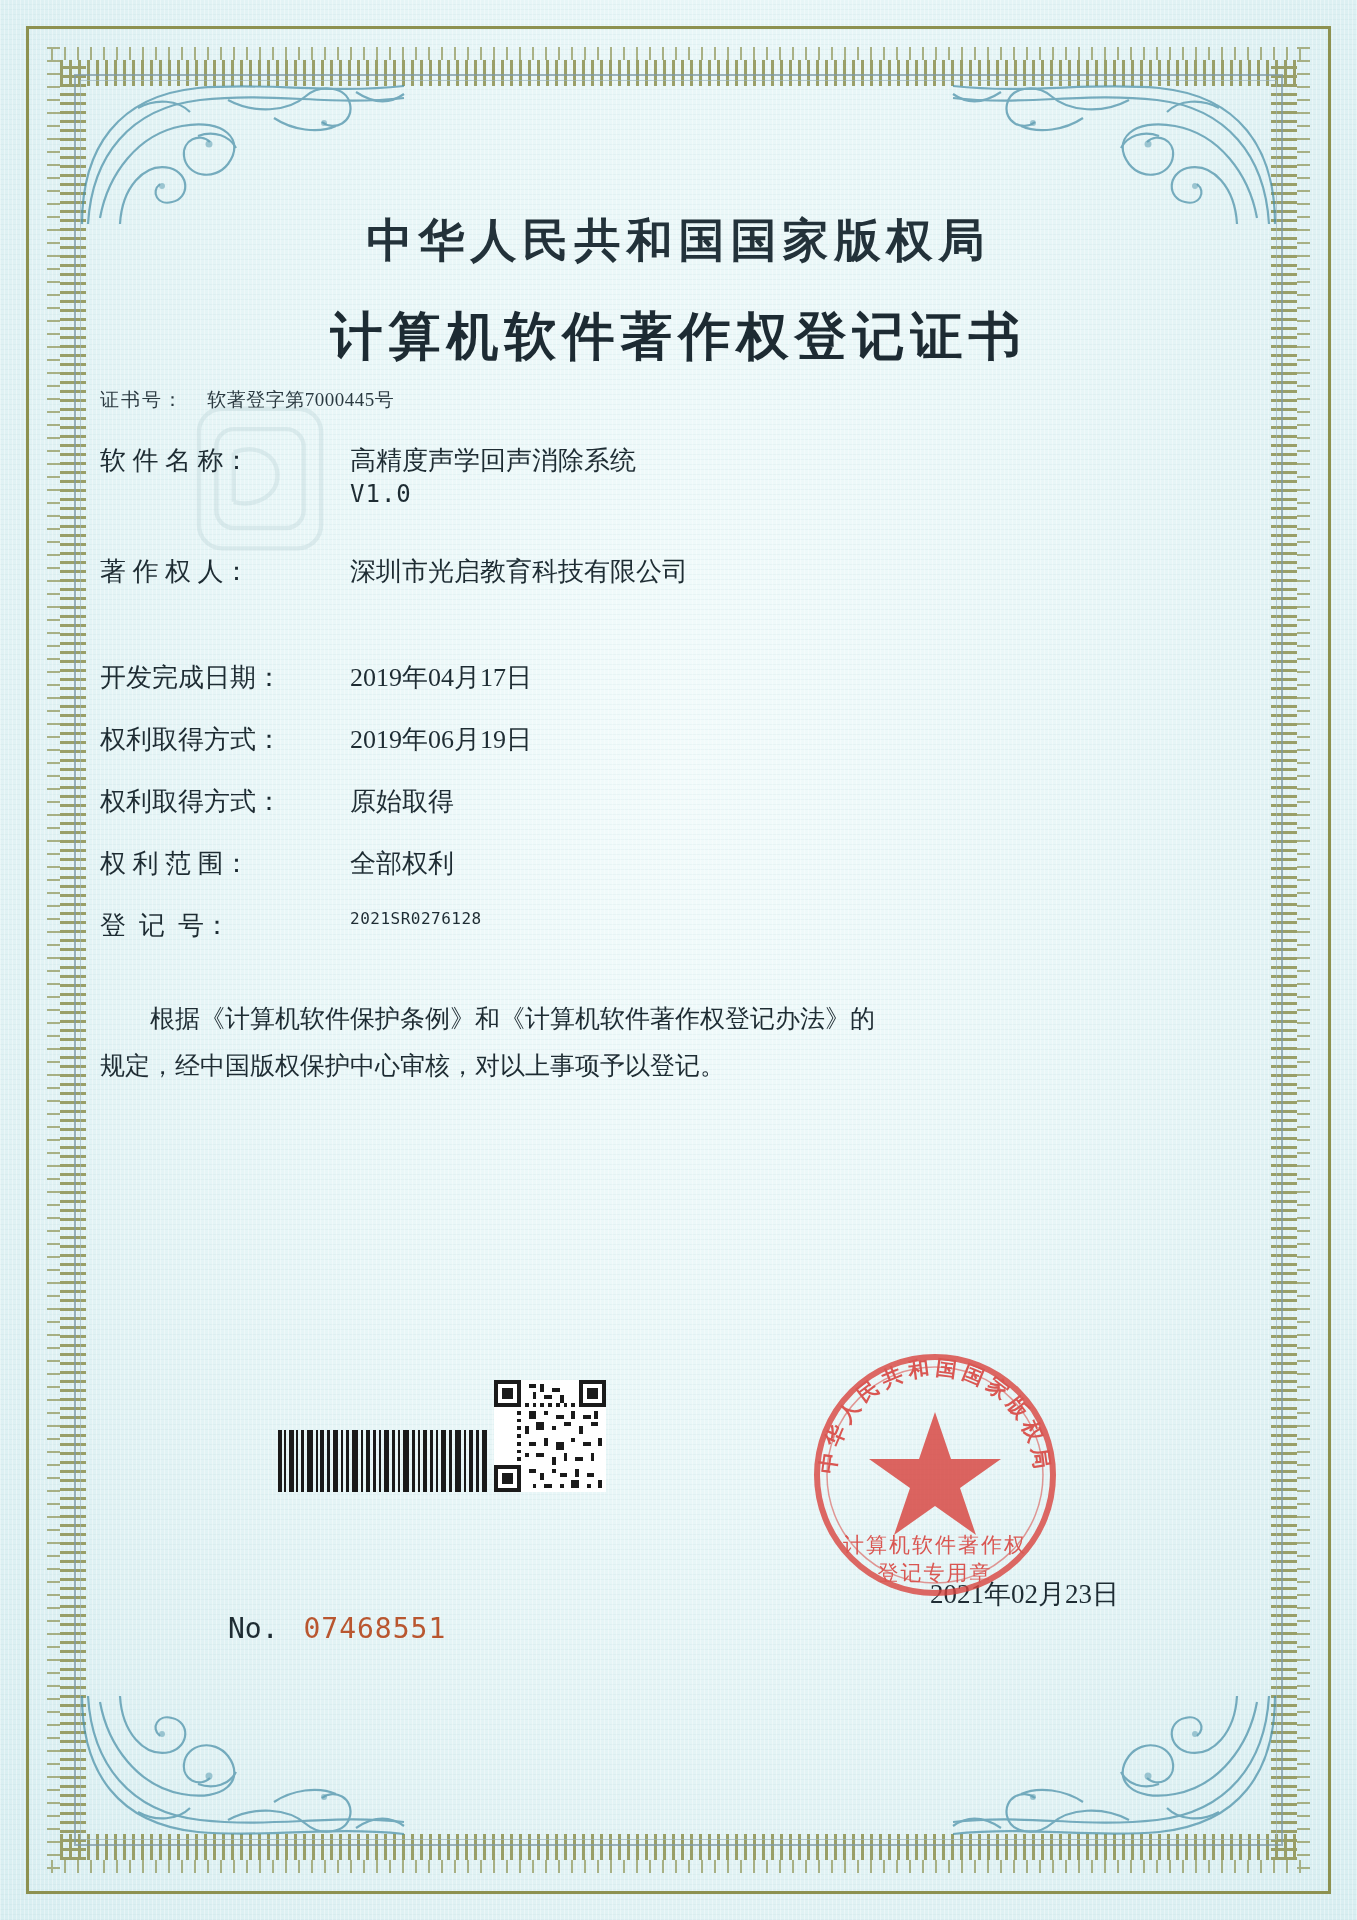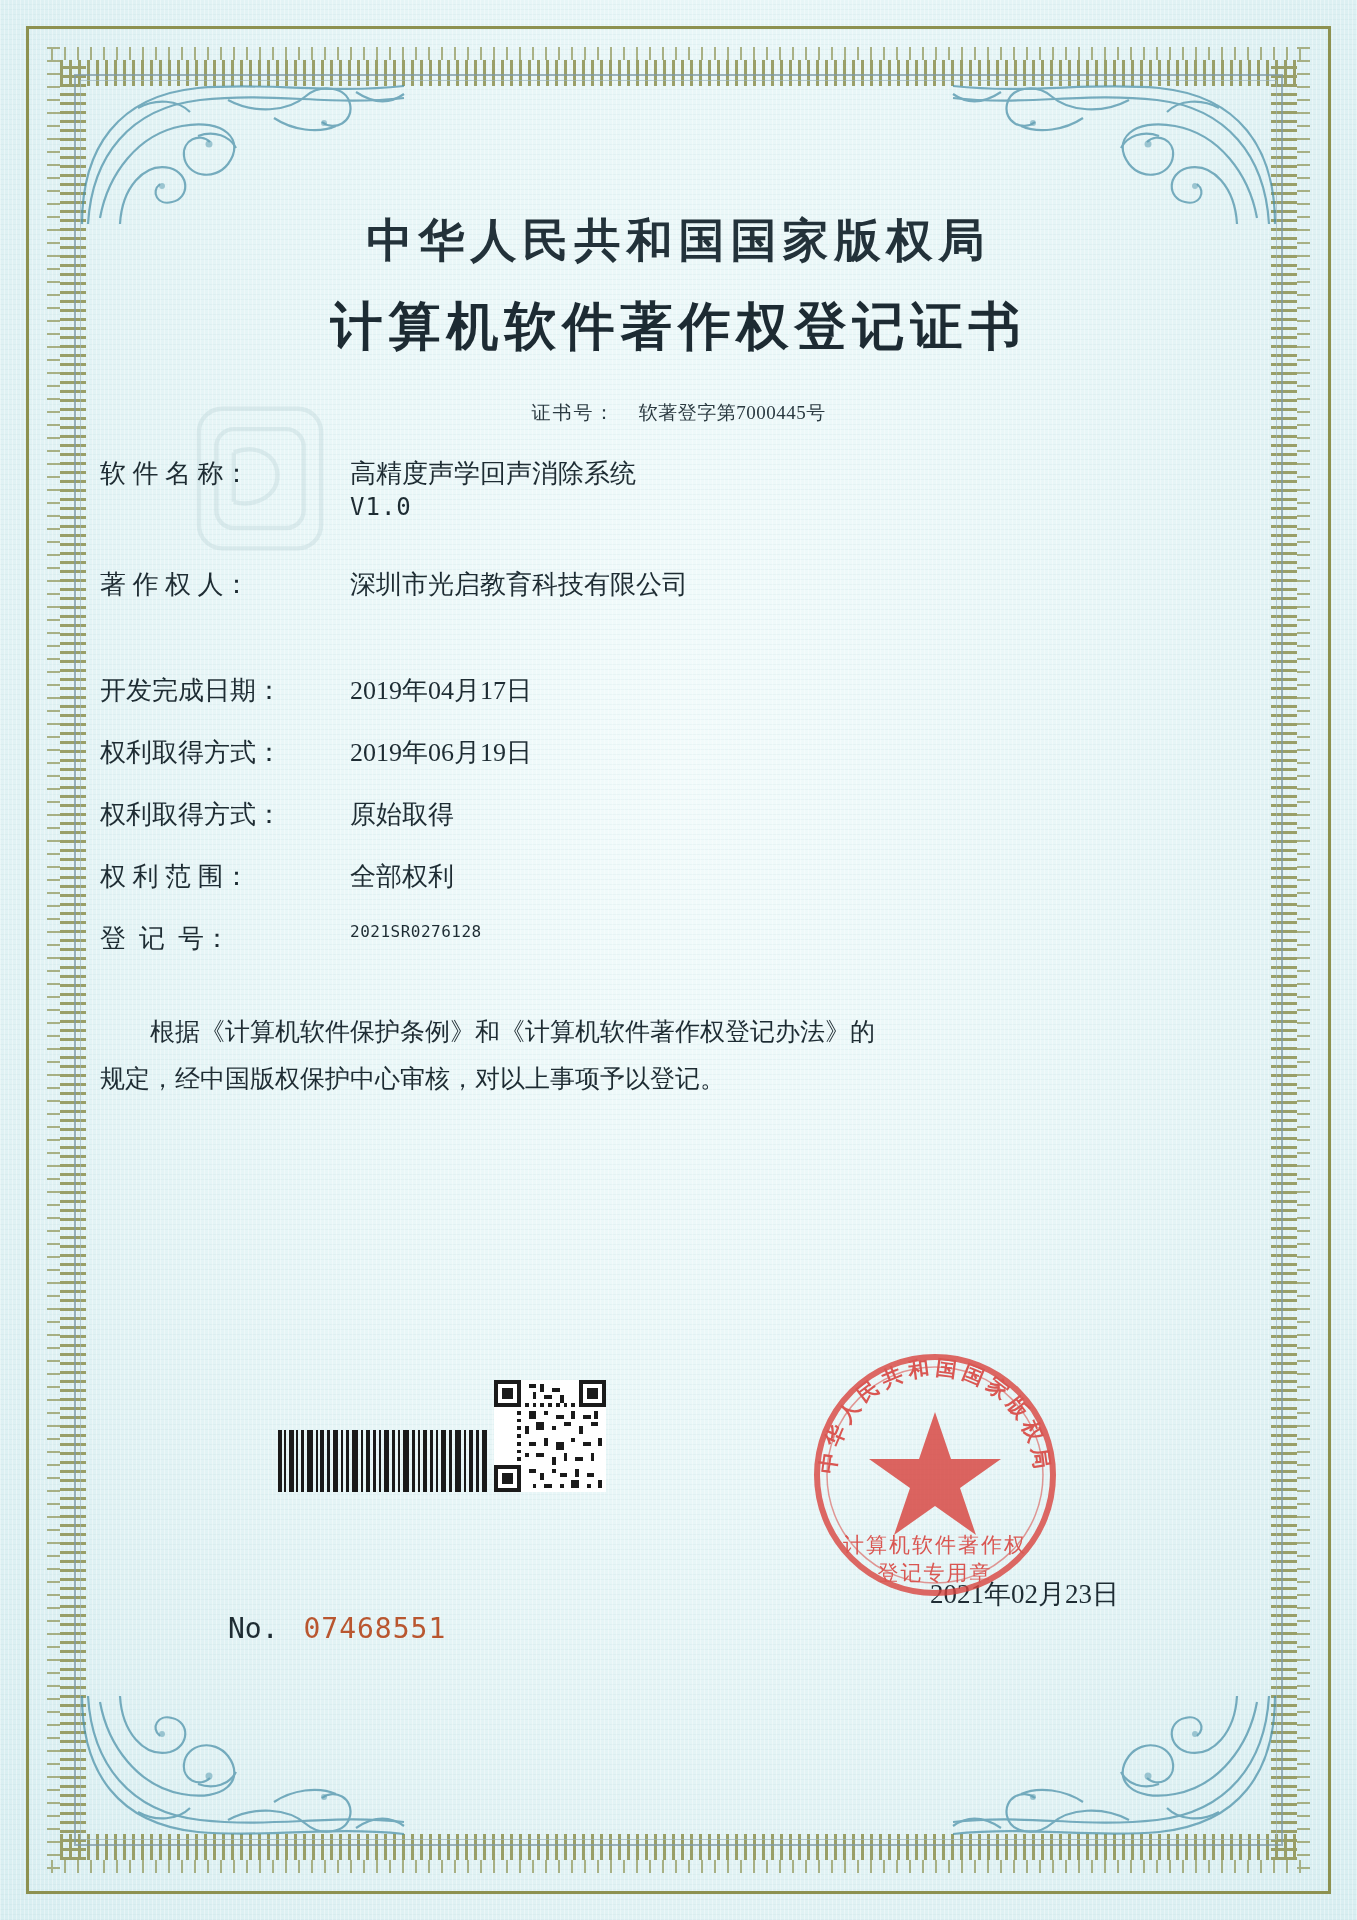--- a/index.html
+++ b/index.html
@@ -110,27 +110,27 @@
     color: #23323a;
     font-weight: bold;
     font-family: "DejaVu Serif", "Liberation Serif", serif;
   }
   .title-sub {
     text-align: center;
     font-size: 52px;
     letter-spacing: 6px;
     color: #1d2b33;
     font-weight: bold;
-    margin-top: 20px;
+    margin-top: 30px;
     font-family: Liberation Serif, serif;
   }
 
   .cert-no-line {
-    margin-top: 38px;
-    text-align: center;
+    margin-top: 15px;
+    text-align: left;
     font-size: 19px;
     color: #2a3940;
     letter-spacing: 0.5px;
   }
   .cert-no-line .cn-label { letter-spacing: 2px; }
   .cert-no-line .cn-value { margin-left: 18px; }
 
   .field-row {
     display: flex;
     align-items: flex-start;

